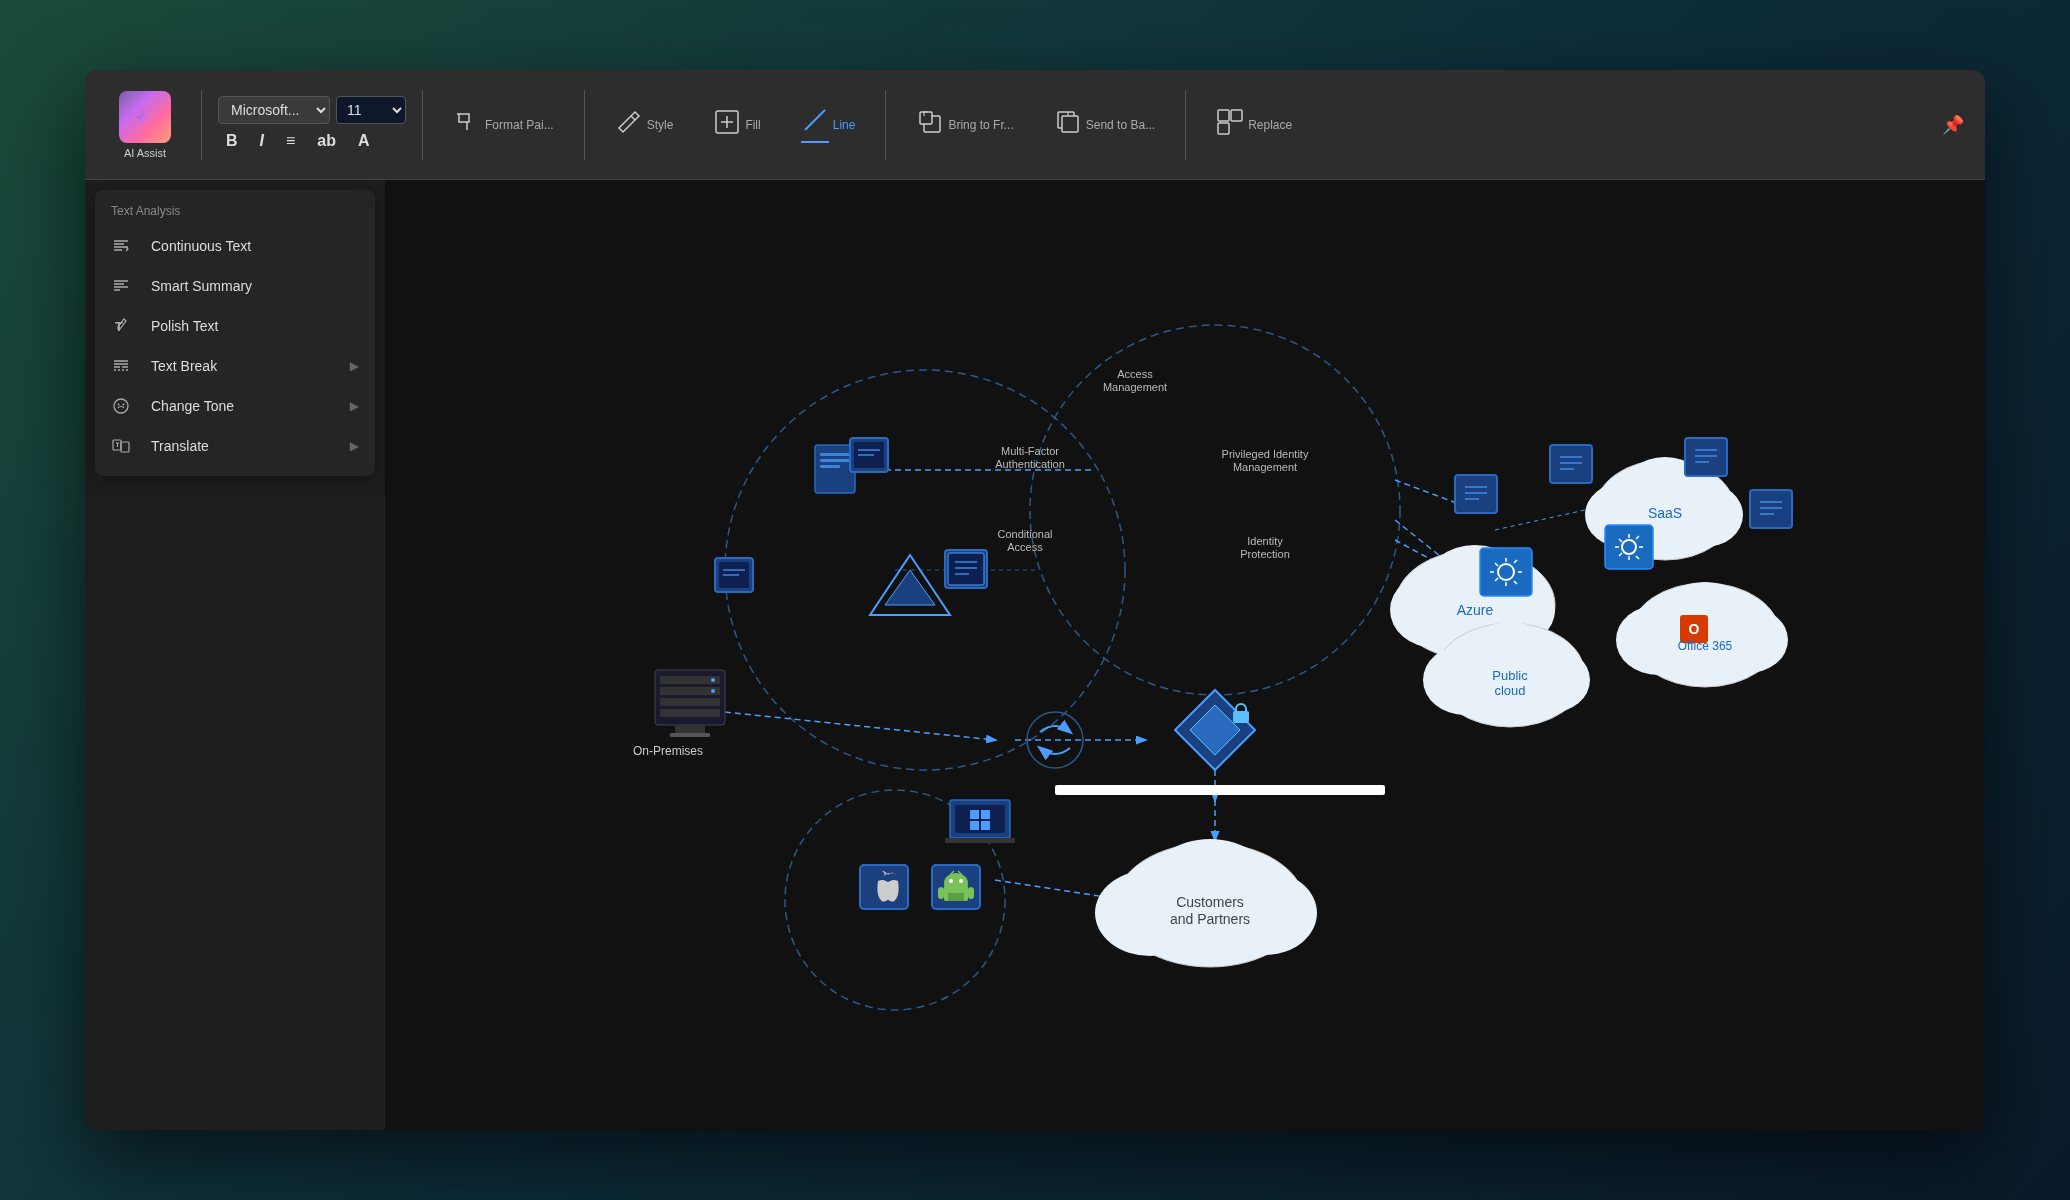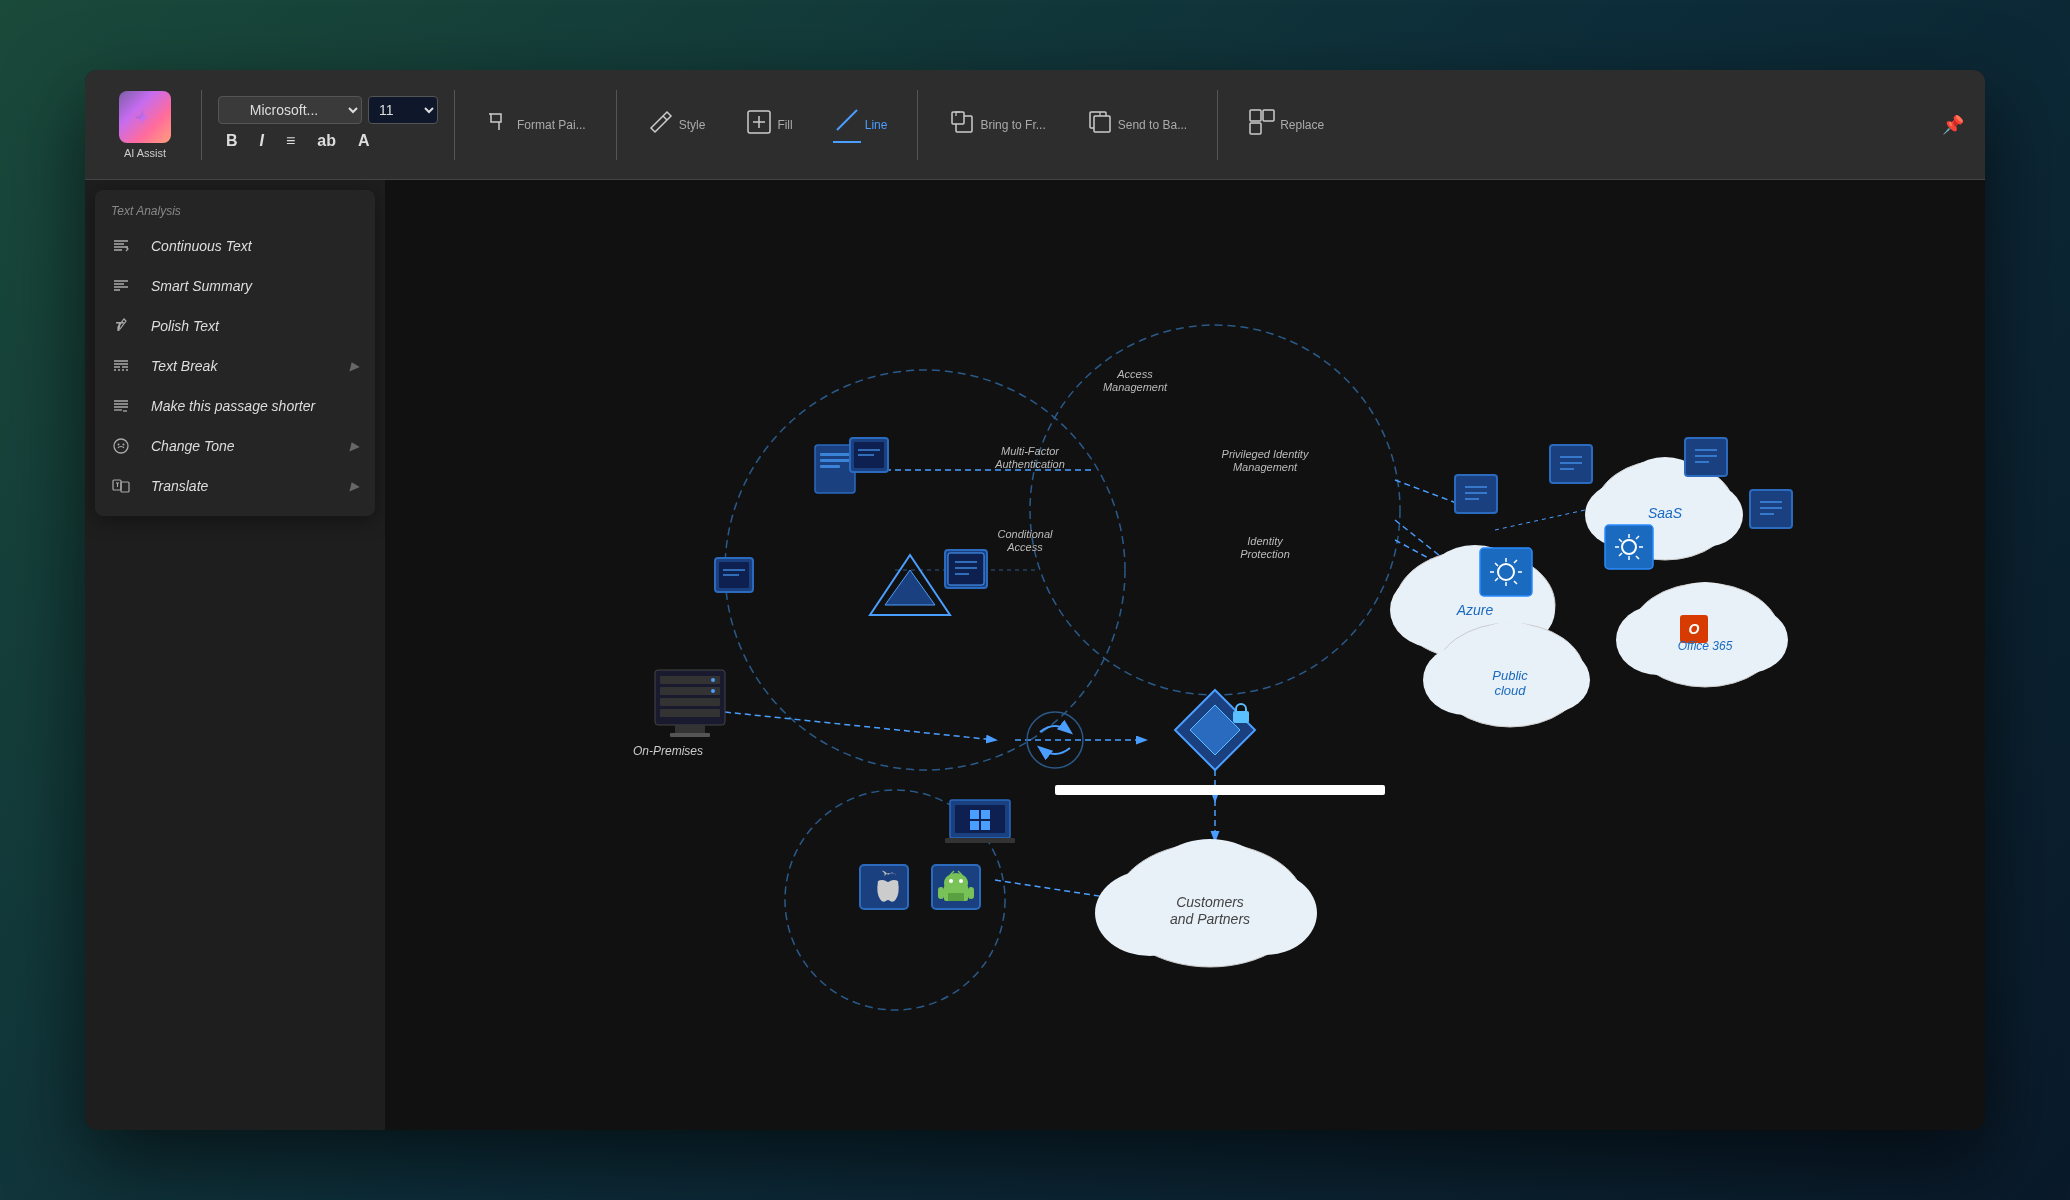--- a/index.html
+++ b/index.html
@@ -85,23 +85,22 @@
       gap: 6px;
     }
 
     .font-select {
       background: #3a3a3a;
       border: 1px solid #555;
       color: #ddd;
       padding: 4px 8px;
       border-radius: 4px;
       font-size: 14px;
-      width: 144px;
+      width: 112px;
       cursor: pointer;
-      text-align: center;
     }
 
     .font-size-select {
       background: #0f172a;
       border: 1px solid #555;
       color: #ddd;
       padding: 4px 6px;
       border-radius: 4px;
       font-size: 14px;
       width: 70px;
@@ -155,21 +154,20 @@
       color: #888;
       font-size: 18px;
       cursor: pointer;
     }
 
     
     .main-content {
       display: flex;
       flex: 1;
       overflow: hidden;
-      font-style: italic;
     }
 
     
     .dropdown-menu {
       width: 280px;
       background: #252525;
       border-radius: 8px;
       padding: 10px 0;
       margin: 10px;
       flex-shrink: 0;
@@ -397,30 +395,20 @@
           <svg width="18" height="18" viewBox="0 0 18 18" fill="none">
             <path d="M2 4h14M2 7h14M2 10h6M10 10h6" stroke="#aaa" stroke-width="1.3"></path>
             <path d="M2 13h14" stroke="#aaa" stroke-width="1.3" stroke-dasharray="2 2"></path>
           </svg>
         </div>
         <span class="menu-item-label">Text Break</span>
         <span class="menu-item-arrow">▶</span>
       </div>
 
 
-      <div class="menu-item">
-        <div class="menu-item-icon">
-          <svg width="18" height="18" viewBox="0 0 18 18" fill="none">
-            <path d="M2 4h14M2 7h14M2 10h14" stroke="#aaa" stroke-width="1.3"></path>
-            <path d="M2 13h8" stroke="#aaa" stroke-width="1.3"></path>
-            <path d="M11 14h4" stroke="#aaa" stroke-width="1.3"></path>
-          </svg>
-        </div>
-        <span class="menu-item-label">Make this passage shorter</span>
-      </div>
 
       <div class="menu-item">
         <div class="menu-item-icon">
           <svg width="18" height="18" viewBox="0 0 18 18" fill="none">
             <circle cx="9" cy="9" r="7" stroke="#aaa" stroke-width="1.3" fill="none"></circle>
             <path d="M6 11c1-2 5-2 6 0" stroke="#aaa" stroke-width="1.2"></path>
             <circle cx="6.5" cy="7.5" r="1" fill="#aaa"></circle>
             <circle cx="11.5" cy="7.5" r="1" fill="#aaa"></circle>
           </svg>
         </div>

